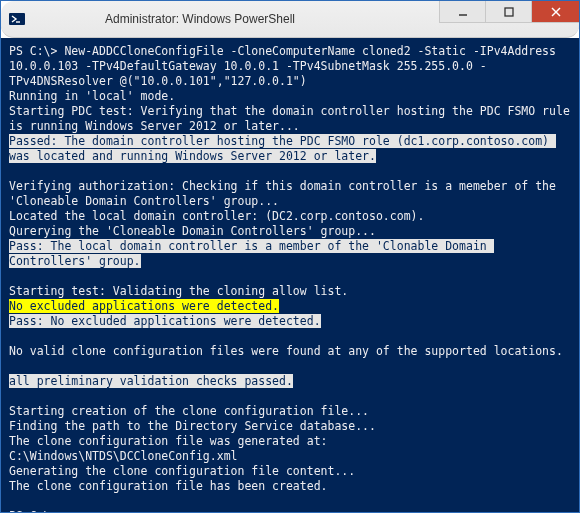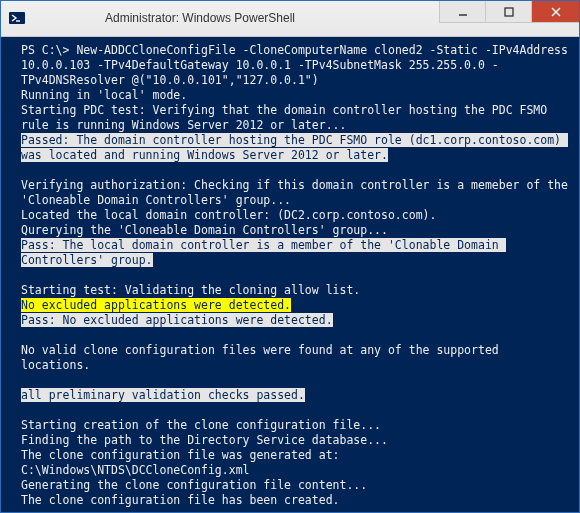--- a/index.html
+++ b/index.html
@@ -9,20 +9,21 @@
     border: 1px solid #2e6cb8;
     background: #fff;
     display: flex; flex-direction: column;
   }
   .titlebar {
     height: 38px;
     background: linear-gradient(#f0f0f0,#e8e8e8);
     display: flex; align-items: center;
     border-bottom: 1px solid #c8c8c8;
     user-select: none;
+    border-radius: 13px;
   }
   .titlebar .icon {
     width: 16px; height: 16px; margin: 0 6px 0 8px;
     display: inline-block;
   }
   .titlebar .title {
     flex: 1 1 auto;
     text-align: center;
     font-size: 12px;
     color: #333;
@@ -40,21 +41,21 @@
   }
   .winbtn.close { background: #c74632; color: #fff; width: 48px; }
   .winbtn svg { display:block; }
   .console {
     flex: 1 1 auto;
     background: #012456;
     color: #eeedf0;
     font-family: Consolas, "Lucida Console", monospace;
     font-size: 11.5px;
     line-height: 15px;
-    padding: 6px 8px 4px 20px;
+    padding: 6px 8px 4px 8px;
     white-space: pre-wrap;
     overflow: hidden;
     letter-spacing: 0px;
   }
   .hl-pass { background: #e5e5e5; color: #012456; }
   .hl-warn { background: #ffff00; color: #012456; }
   .prompt { color: #eeedf0; }
   .line { display: block; }
 </style>
 </head>

